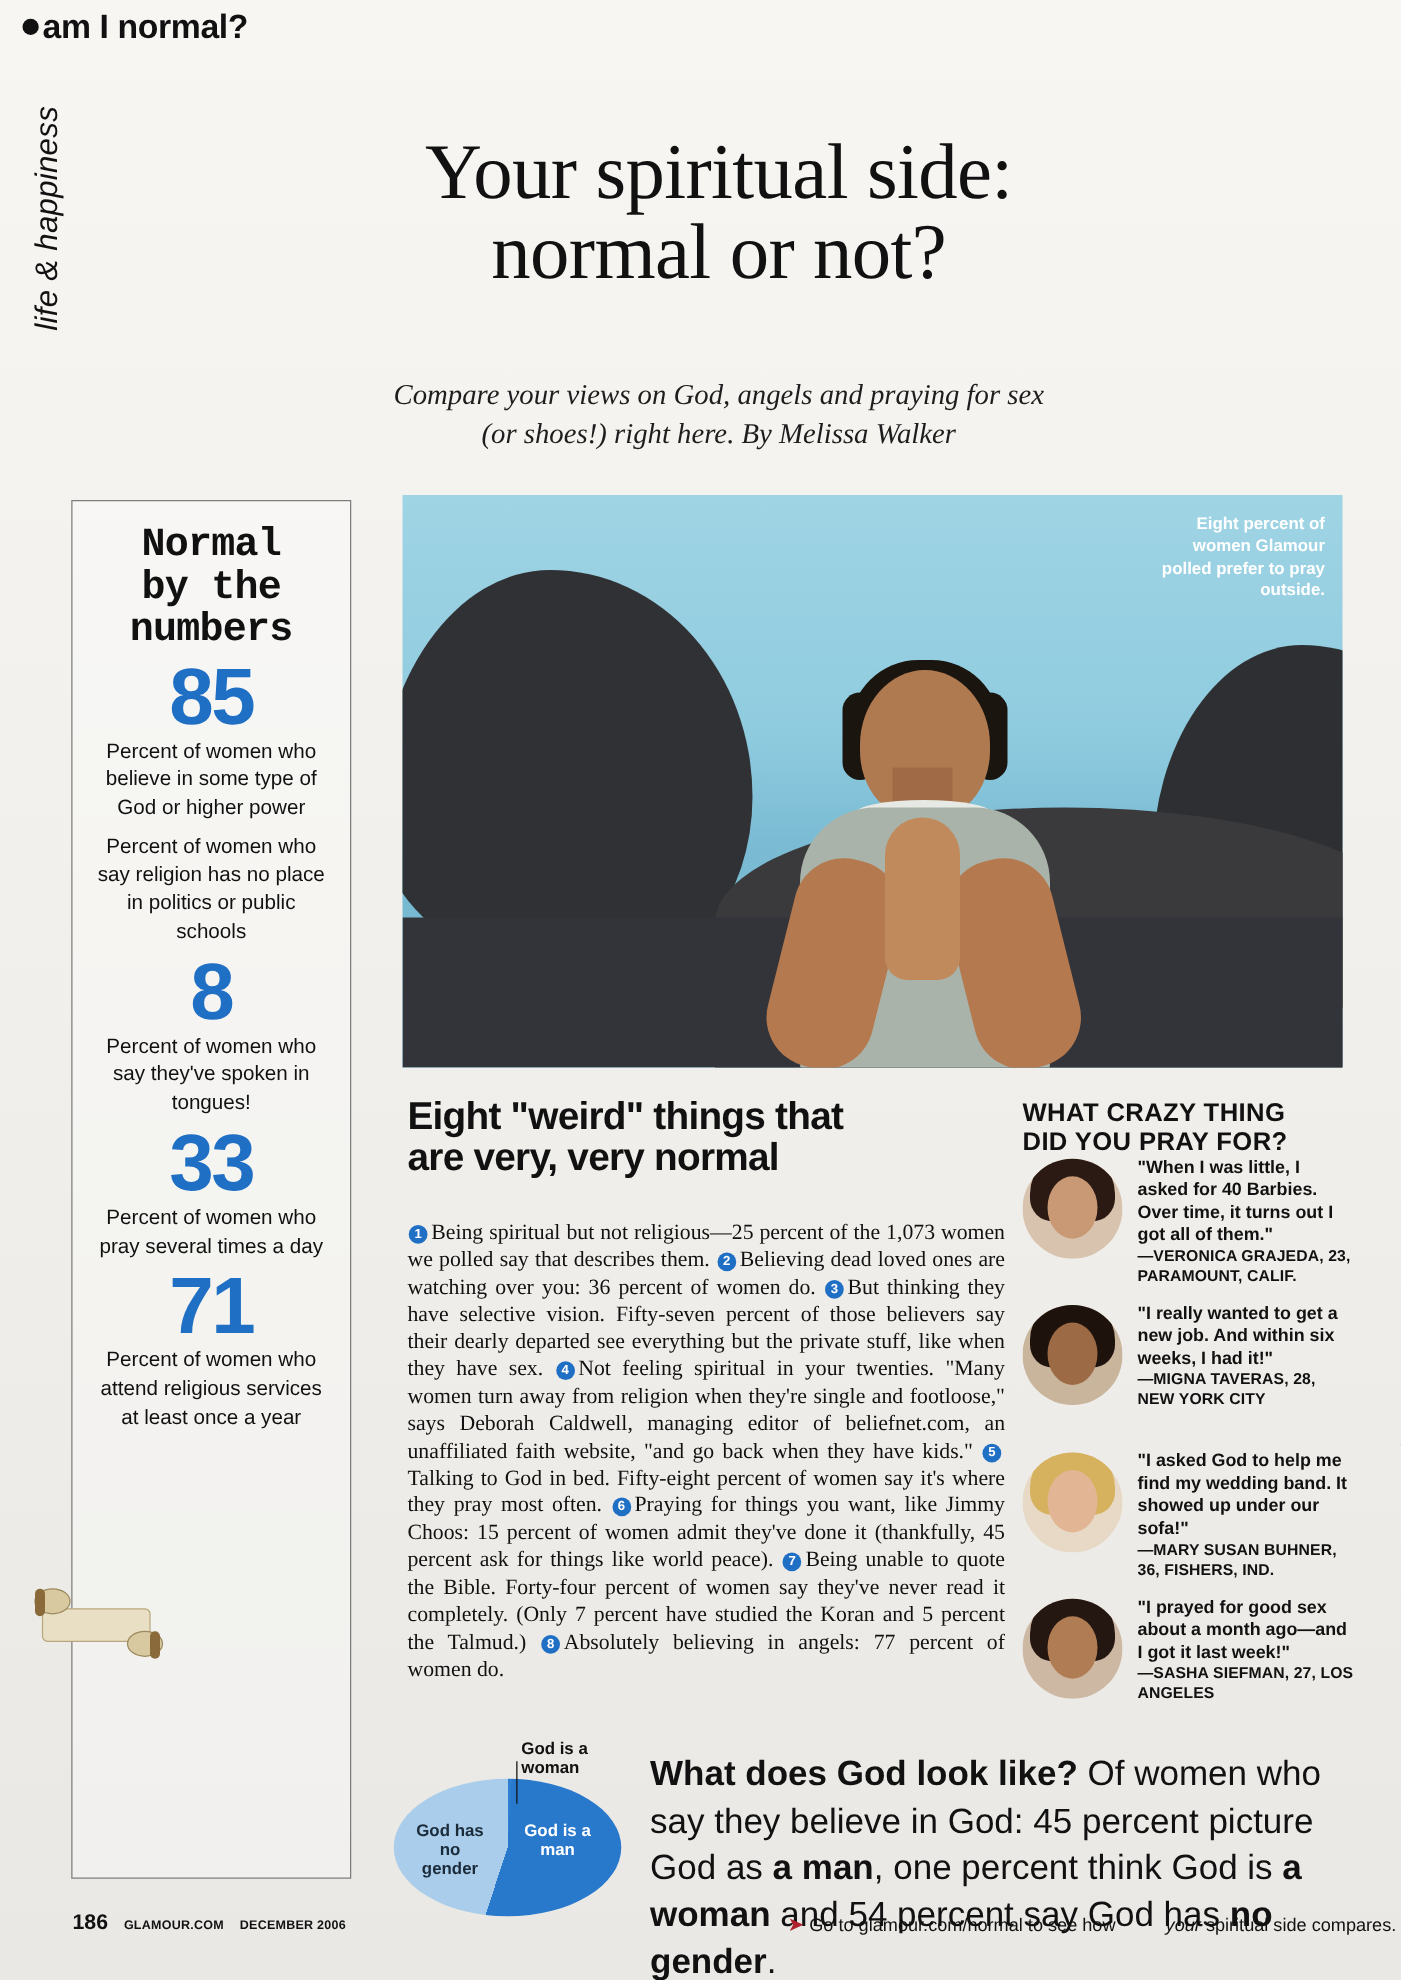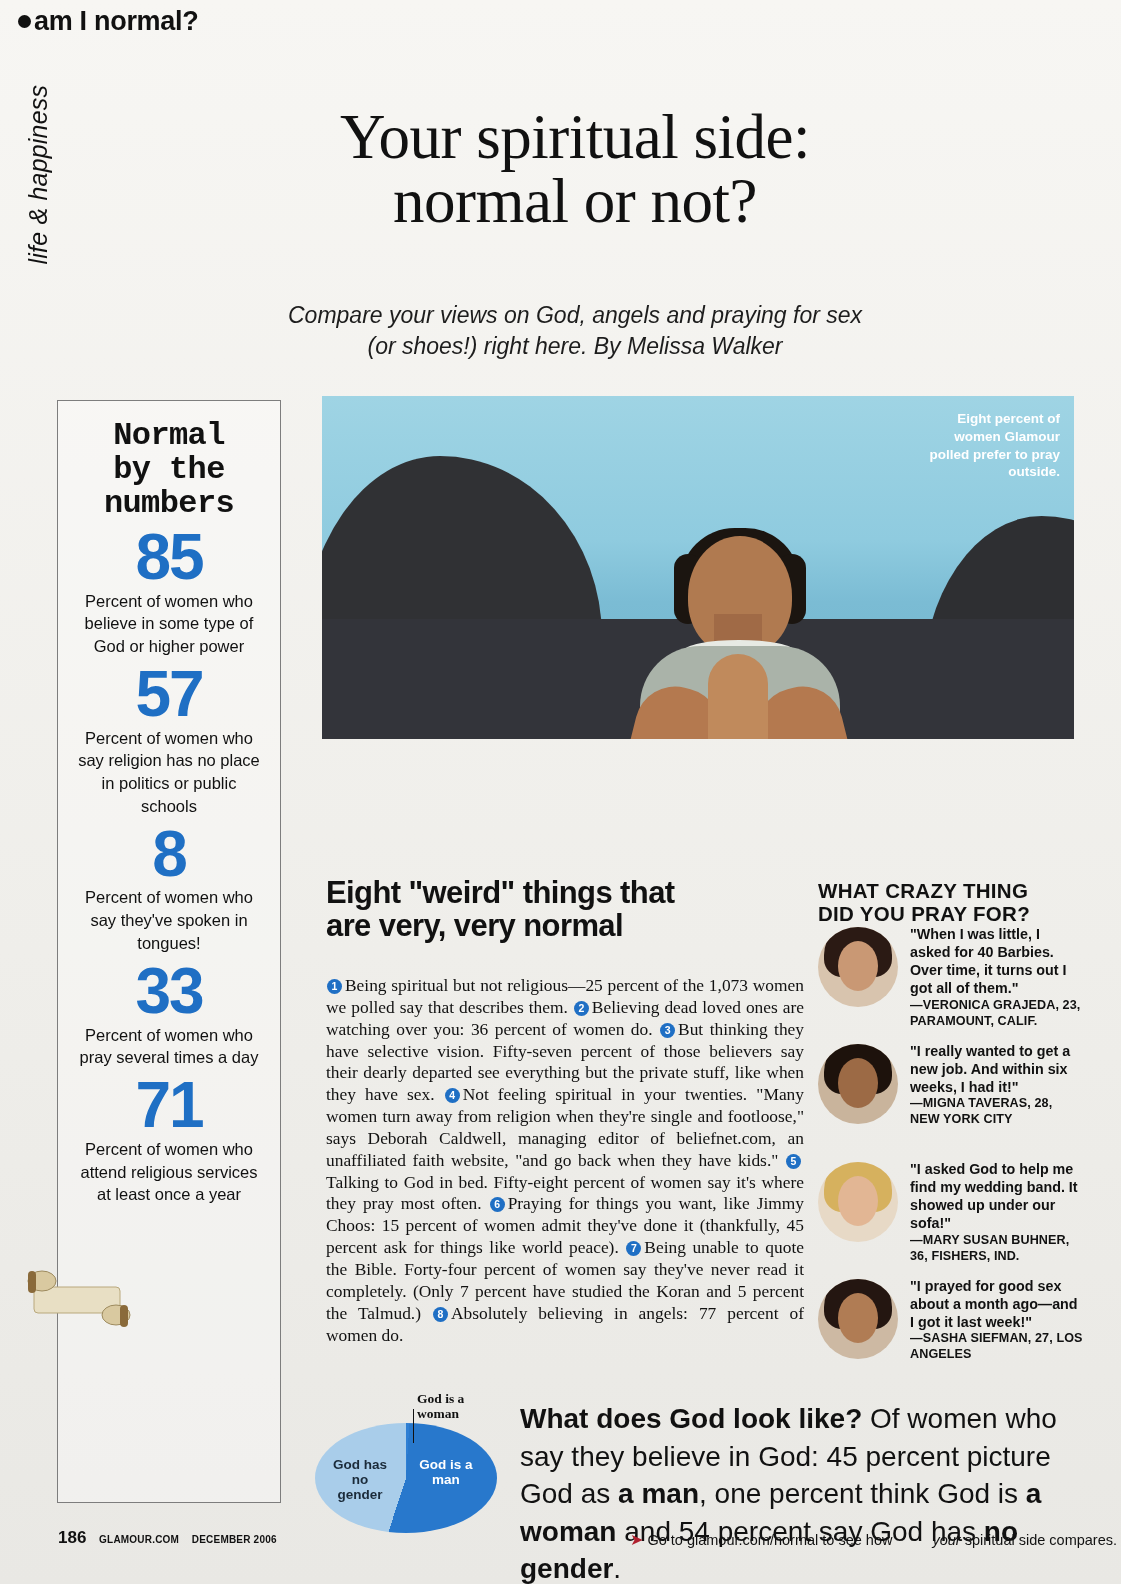--- a/index.html
+++ b/index.html
@@ -38,21 +38,21 @@
     position:absolute;left:225px;top:105px;width:700px;
     text-align:center;
     font-family:"Liberation Serif", serif;
     font-size:63px;line-height:1.02;color:#111;
     letter-spacing:-.5px;
   }
   .headline .l2{display:block;}
   .dek{
     position:absolute;left:210px;top:300px;width:730px;
     text-align:center;
-    font-family:Liberation Sans, sans-serif;
+    font-family:Liberation Serif, serif;
     font-style:italic;
     font-size:23px;line-height:1.35;color:#1d1d1d;
   }
 
   
   .statbox{
     position:absolute;left:57px;top:400px;width:224px;height:1103px;
     border:1px solid #7d7d7d;background:rgba(255,255,255,.35);
     box-sizing:border-box;
   }
@@ -69,21 +69,21 @@
   }
   .stat .cap{
     font-size:16.5px;line-height:1.38;color:#111;padding:2px 14px 0;
   }
   .scroll-deco{
     position:absolute;left:20px;top:1235px;width:120px;height:110px;pointer-events:none;
   }
 
   
   .photo{
-    position:absolute;left:322px;top:396px;width:752px;height:343px;
+    position:absolute;left:322px;top:396px;width:752px;height:458px;
     background:linear-gradient(180deg,#9fd4e4 0%,#8fcbdf 42%,#7bbcd4 60%,#6fb3cc 100%);
     overflow:hidden;
   }
   .rock{position:absolute;background:#2f3033;border-radius:46% 54% 40% 60%/60% 55% 45% 40%;}
   .rock1{left:-20px;top:60px;width:300px;height:330px;background:#303134;}
   .rock2{left:250px;top:250px;width:560px;height:230px;background:#3a3a3c;border-radius:50% 50% 0 0/40% 40% 0 0;}
   .rock3{left:600px;top:120px;width:260px;height:290px;background:#2e2f32;}
   .ground{position:absolute;left:0;bottom:0;width:100%;height:120px;background:#33343a;}
   .figure{position:absolute;left:300px;top:140px;width:230px;height:320px;}
   .torso{position:absolute;left:18px;top:110px;width:200px;height:215px;background:#aab3a9;border-radius:60px 60px 10px 10px;}
@@ -140,21 +140,21 @@
 
   
   .pie-wrap{position:absolute;left:305px;top:1395px;width:205px;height:150px;}
   .pie{
     position:absolute;left:10px;top:28px;width:182px;height:110px;border-radius:50%;
     background:conic-gradient(from 0deg,#2e7fd4 0deg 3.6deg,#2878cc 3.6deg 198deg,#a9cdea 198deg 360deg);
   }
   .pie-lbl{position:absolute;font-size:13.5px;line-height:1.12;font-weight:700;color:#1b2b3a;text-align:center;}
   .pie-lbl.left{left:24px;top:62px;width:62px;}
   .pie-lbl.right{left:112px;top:62px;width:58px;color:#fff;}
-  .pie-lbl.top{left:112px;top:-4px;width:92px;text-align:left;color:#111;font-family:Liberation Serif, serif;}
+  .pie-lbl.top{left:112px;top:-4px;width:92px;text-align:left;color:#111;}
   .pie-leader{position:absolute;left:108px;top:14px;width:1px;height:34px;background:#111;}
 
   .bottom-text{
     position:absolute;left:520px;top:1400px;width:560px;
     font-size:28px;line-height:1.34;color:#111;
   }
   .bottom-text b{font-weight:700;}
 
   
   .folio{
@@ -199,21 +199,20 @@
       <span>Normal</span><br>
       <span>by the</span><br>
       <span>numbers</span>
     </h2>
 
     <div class="stat">
       <div class="num">85</div>
       <div class="cap">Percent of women who believe in some type of God or higher power</div>
     </div>
     <div class="stat">
-      <div class="num">57</div>
       <div class="cap">Percent of women who say religion has no place in politics or public schools</div>
     </div>
     <div class="stat">
       <div class="num">8</div>
       <div class="cap">Percent of women who say they've spoken in tongues!</div>
     </div>
     <div class="stat">
       <div class="num">33</div>
       <div class="cap">Percent of women who pray several times a day</div>
     </div>

